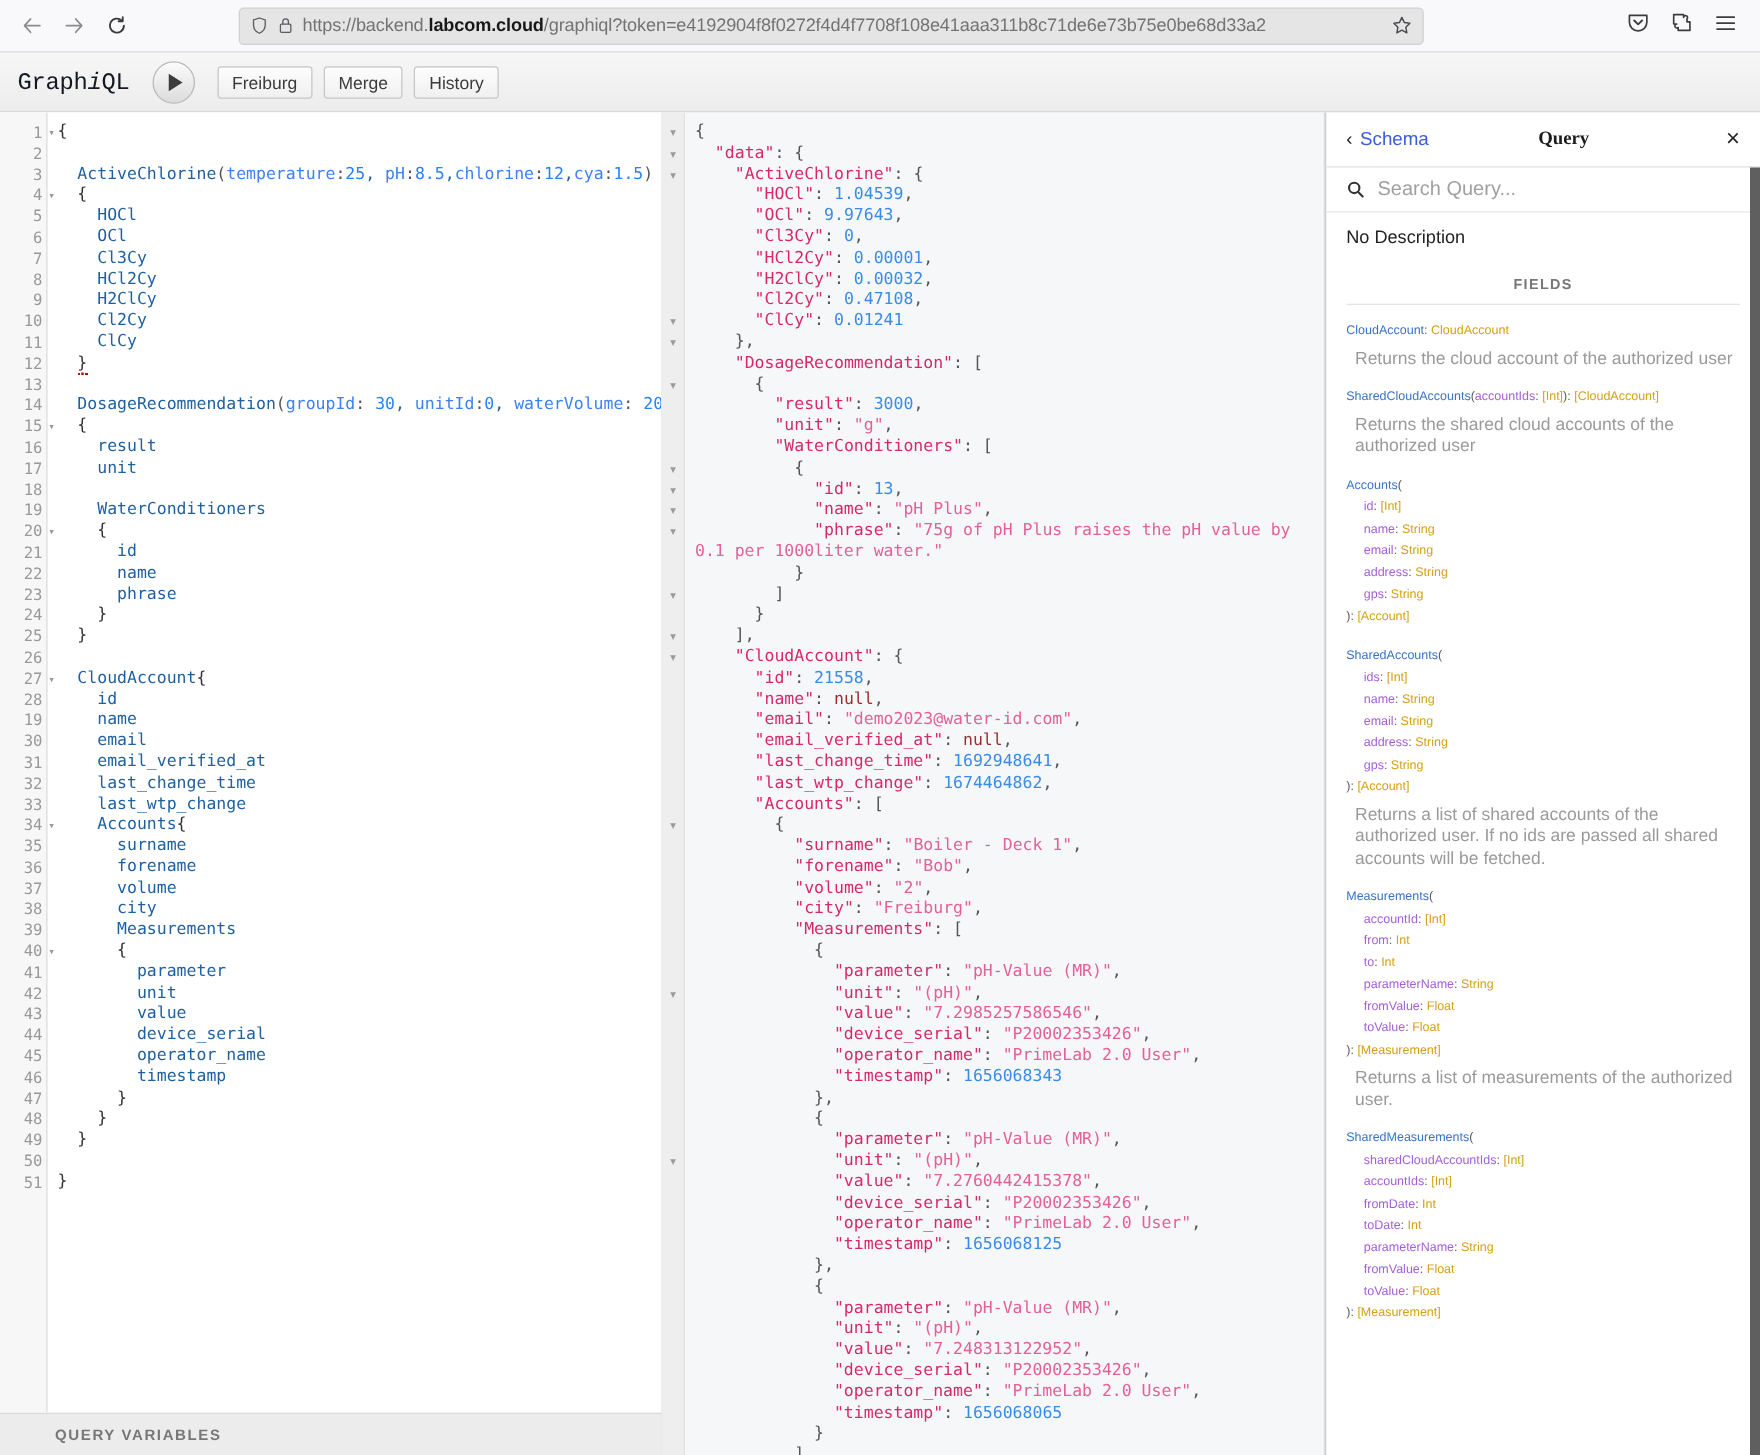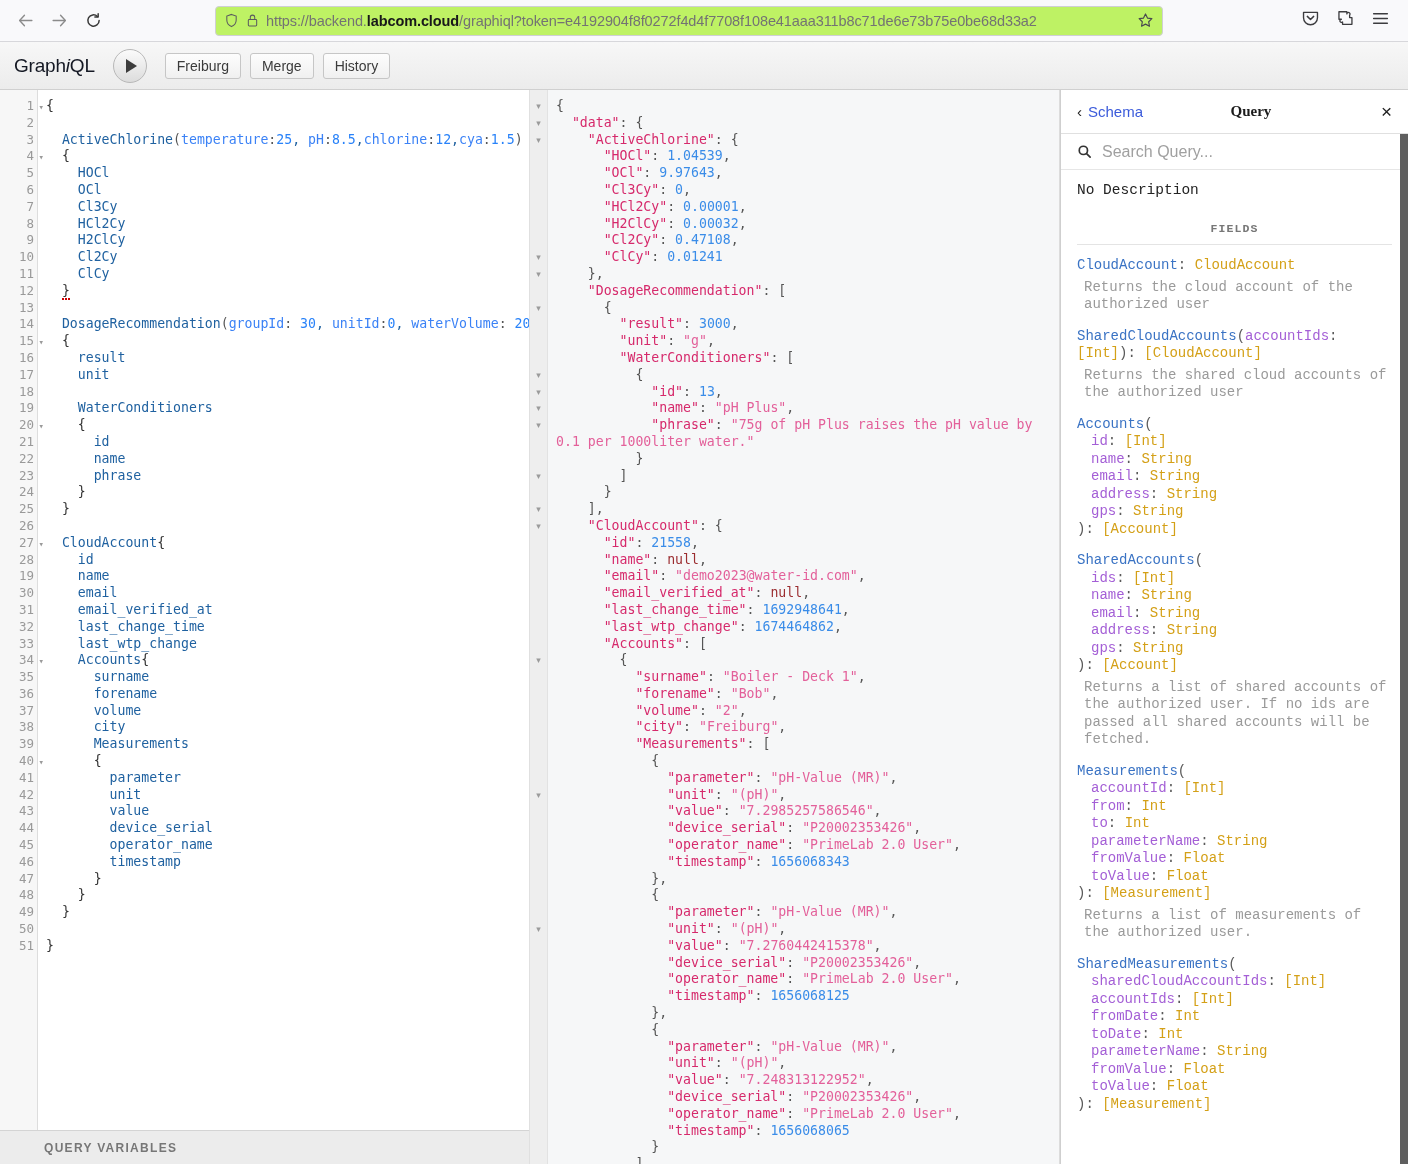--- a/index.html
+++ b/index.html
@@ -27,22 +27,22 @@
     display: flex; align-items: center; justify-content: center;
     border-radius: 4px;
     color: #8b8b8b;
   }
   .nav-btn.active { color: #3a3a3a; }
   .nav-btn svg { display:block; }
 
   .urlbar {
     flex: 0 0 948px;
     height: 30px;
-    margin-left: 101px;
-    background: #bef264;
+    margin-left: 77px;
+    background: #e5e5e5;
     border: 1px solid #cfcfd4;
     border-radius: 4px;
     display: flex;
     align-items: center;
     padding: 0 8px;
     position: relative;
     overflow: hidden;
   }
   .urlbar .ic { color: #5a5a5f; margin-right: 7px; display:flex; }
   .url-text {
@@ -69,20 +69,21 @@
     border-bottom: 1px solid #d0d0d0;
     display: flex;
     align-items: center;
     padding: 0 14px;
   }
   .gql-logo {
     font-size: 19px;
     color: #141823;
     letter-spacing: -0.2px;
     margin-right: 18px;
+    font-family: Liberation Mono, monospace;
   }
   .gql-logo .i { font-style: italic; }
   .exec-btn {
     width: 34px; height: 34px;
     border-radius: 50%;
     background: linear-gradient(#fbfbfb, #dcdcdc);
     border: 1px solid #b8b8b8;
     display: flex; align-items: center; justify-content: center;
     margin-right: 18px;
     cursor: pointer;
@@ -287,35 +288,34 @@
     font-family: "Liberation Sans", sans-serif;
     background: transparent;
   }
   .docs-search input::placeholder { color: #a0a0a0; }
 
   .docs-body {
     flex: 1;
     overflow: hidden;
     padding: 12px 16px 0 16px;
     position: relative;
-    font-family: Liberation Mono, monospace;
   }
   .no-desc { font-size: 14.5px; color: #222; margin-bottom: 24px; }
   .fields-label {
     font-size: 11.5px;
     letter-spacing: 1.1px;
     color: #777;
     font-weight: bold;
     margin-bottom: 9px;
     text-align: center;
   }
   .fields-rule { border-top: 1px solid #e4e4e4; margin-bottom: 12px; }
   .field-entry { margin-bottom: 14px; }
   .field-sig {
-    font-size: 14px;
+    font-size: 10px;
     line-height: 17.5px;
     word-wrap: break-word;
   }
   .d-field { color: #3a73c4; }
   .d-type  { color: #d4a017; }
   .d-arg   { color: #a45fd6; }
   .d-punc  { color: #5a5a5a; }
   .arg-line { padding-left: 14px; display: block; }
   .field-desc {
     font-size: 14px;

